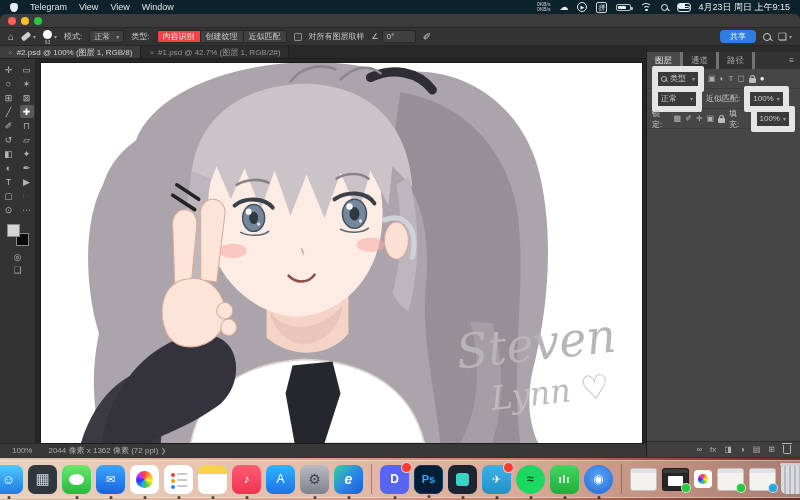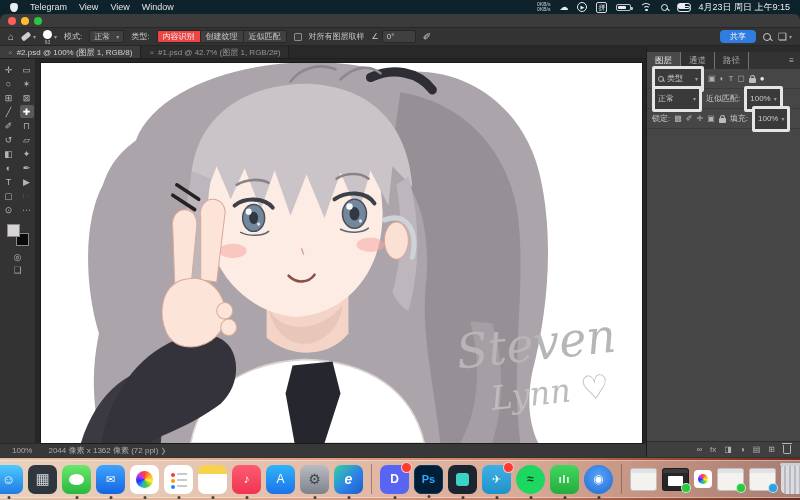--- a/index.html
+++ b/index.html
@@ -79,25 +79,25 @@
   .canvas{position:absolute;left:5px;top:4px;right:4px;bottom:0;background:#ffffff;box-shadow:0 0 0 1px #1b1b1b}
   .canvas svg{width:100%;height:100%;display:block}
 
   .statusbar{height:14px;background:#383838;border-top:1px solid #292929;display:flex;align-items:center;gap:16px;font-size:8px;color:#ababab;padding-left:12px}
   .statusbar .chev{font-size:7px;color:#8b8b8b}
 
   
   .panel{width:154px;background:#464646;border-left:1px solid #1d1d1d;display:flex;flex-direction:column;font-size:8px;color:#c9c9c9}
   .pstrip{height:6px;background:#2b2b2b}
   .ptabs{display:flex;background:#333333;height:17px;align-items:stretch}
-  .ptab{display:flex;align-items:center;padding:0 8px;background:#303030;color:#a6a6a6;border-right:1px solid #737373;font-size:8.5px}
+  .ptab{display:flex;align-items:center;padding:0 8px;background:#303030;color:#a6a6a6;border-right:3px solid #737373;font-size:8.5px}
   .ptab.active{background:#4a4a4a;color:#ececec}
   .pmenu{margin-left:auto;display:flex;align-items:center;padding-right:6px;color:#bdbdbd}
   .prow{display:flex;align-items:center;gap:4px;padding:0 5px;height:20px;border-bottom:1px solid #3b3b3b}
-  .pfield{background:#3a3a3a;border:3px solid #e5e5e5;border-radius:2px;display:flex;align-items:center;gap:3px;padding:0 3px;height:26px}
+  .pfield{background:#3a3a3a;border:6px solid #e5e5e5;border-radius:2px;display:flex;align-items:center;gap:3px;padding:0 3px;height:26px}
   .picon{color:#b3b3b3;font-size:8px;line-height:8px}
   .fsearch{width:6px;height:6px;border:1.1px solid #b3b3b3;border-radius:50%;position:relative}
   .fsearch::after{content:"";position:absolute;width:3px;height:1.1px;background:#b3b3b3;right:-2px;bottom:-1px;transform:rotate(45deg)}
   .lockg{width:7px;height:5px;background:#bdbdbd;border-radius:1px;position:relative;display:inline-block;margin-top:3px}
   .lockg::before{content:"";position:absolute;left:1.2px;top:-3px;width:3px;height:3px;border:1px solid #bdbdbd;border-bottom:none;border-radius:3px 3px 0 0}
   .eye{width:11px;height:7px;border:1px solid #c9c9c9;border-radius:50%;position:relative;display:inline-block}
   .eye::after{content:"";position:absolute;left:3px;top:1.2px;width:3px;height:3px;border-radius:50%;background:#c9c9c9}
   .lrow{display:flex;align-items:center;height:24px;border-bottom:1px solid #3c3c3c}
   .lrow.sel{background:#5b5b5b}
   .eyebox{width:18px;height:100%;border-right:1px solid #3c3c3c;display:flex;align-items:center;justify-content:center}

